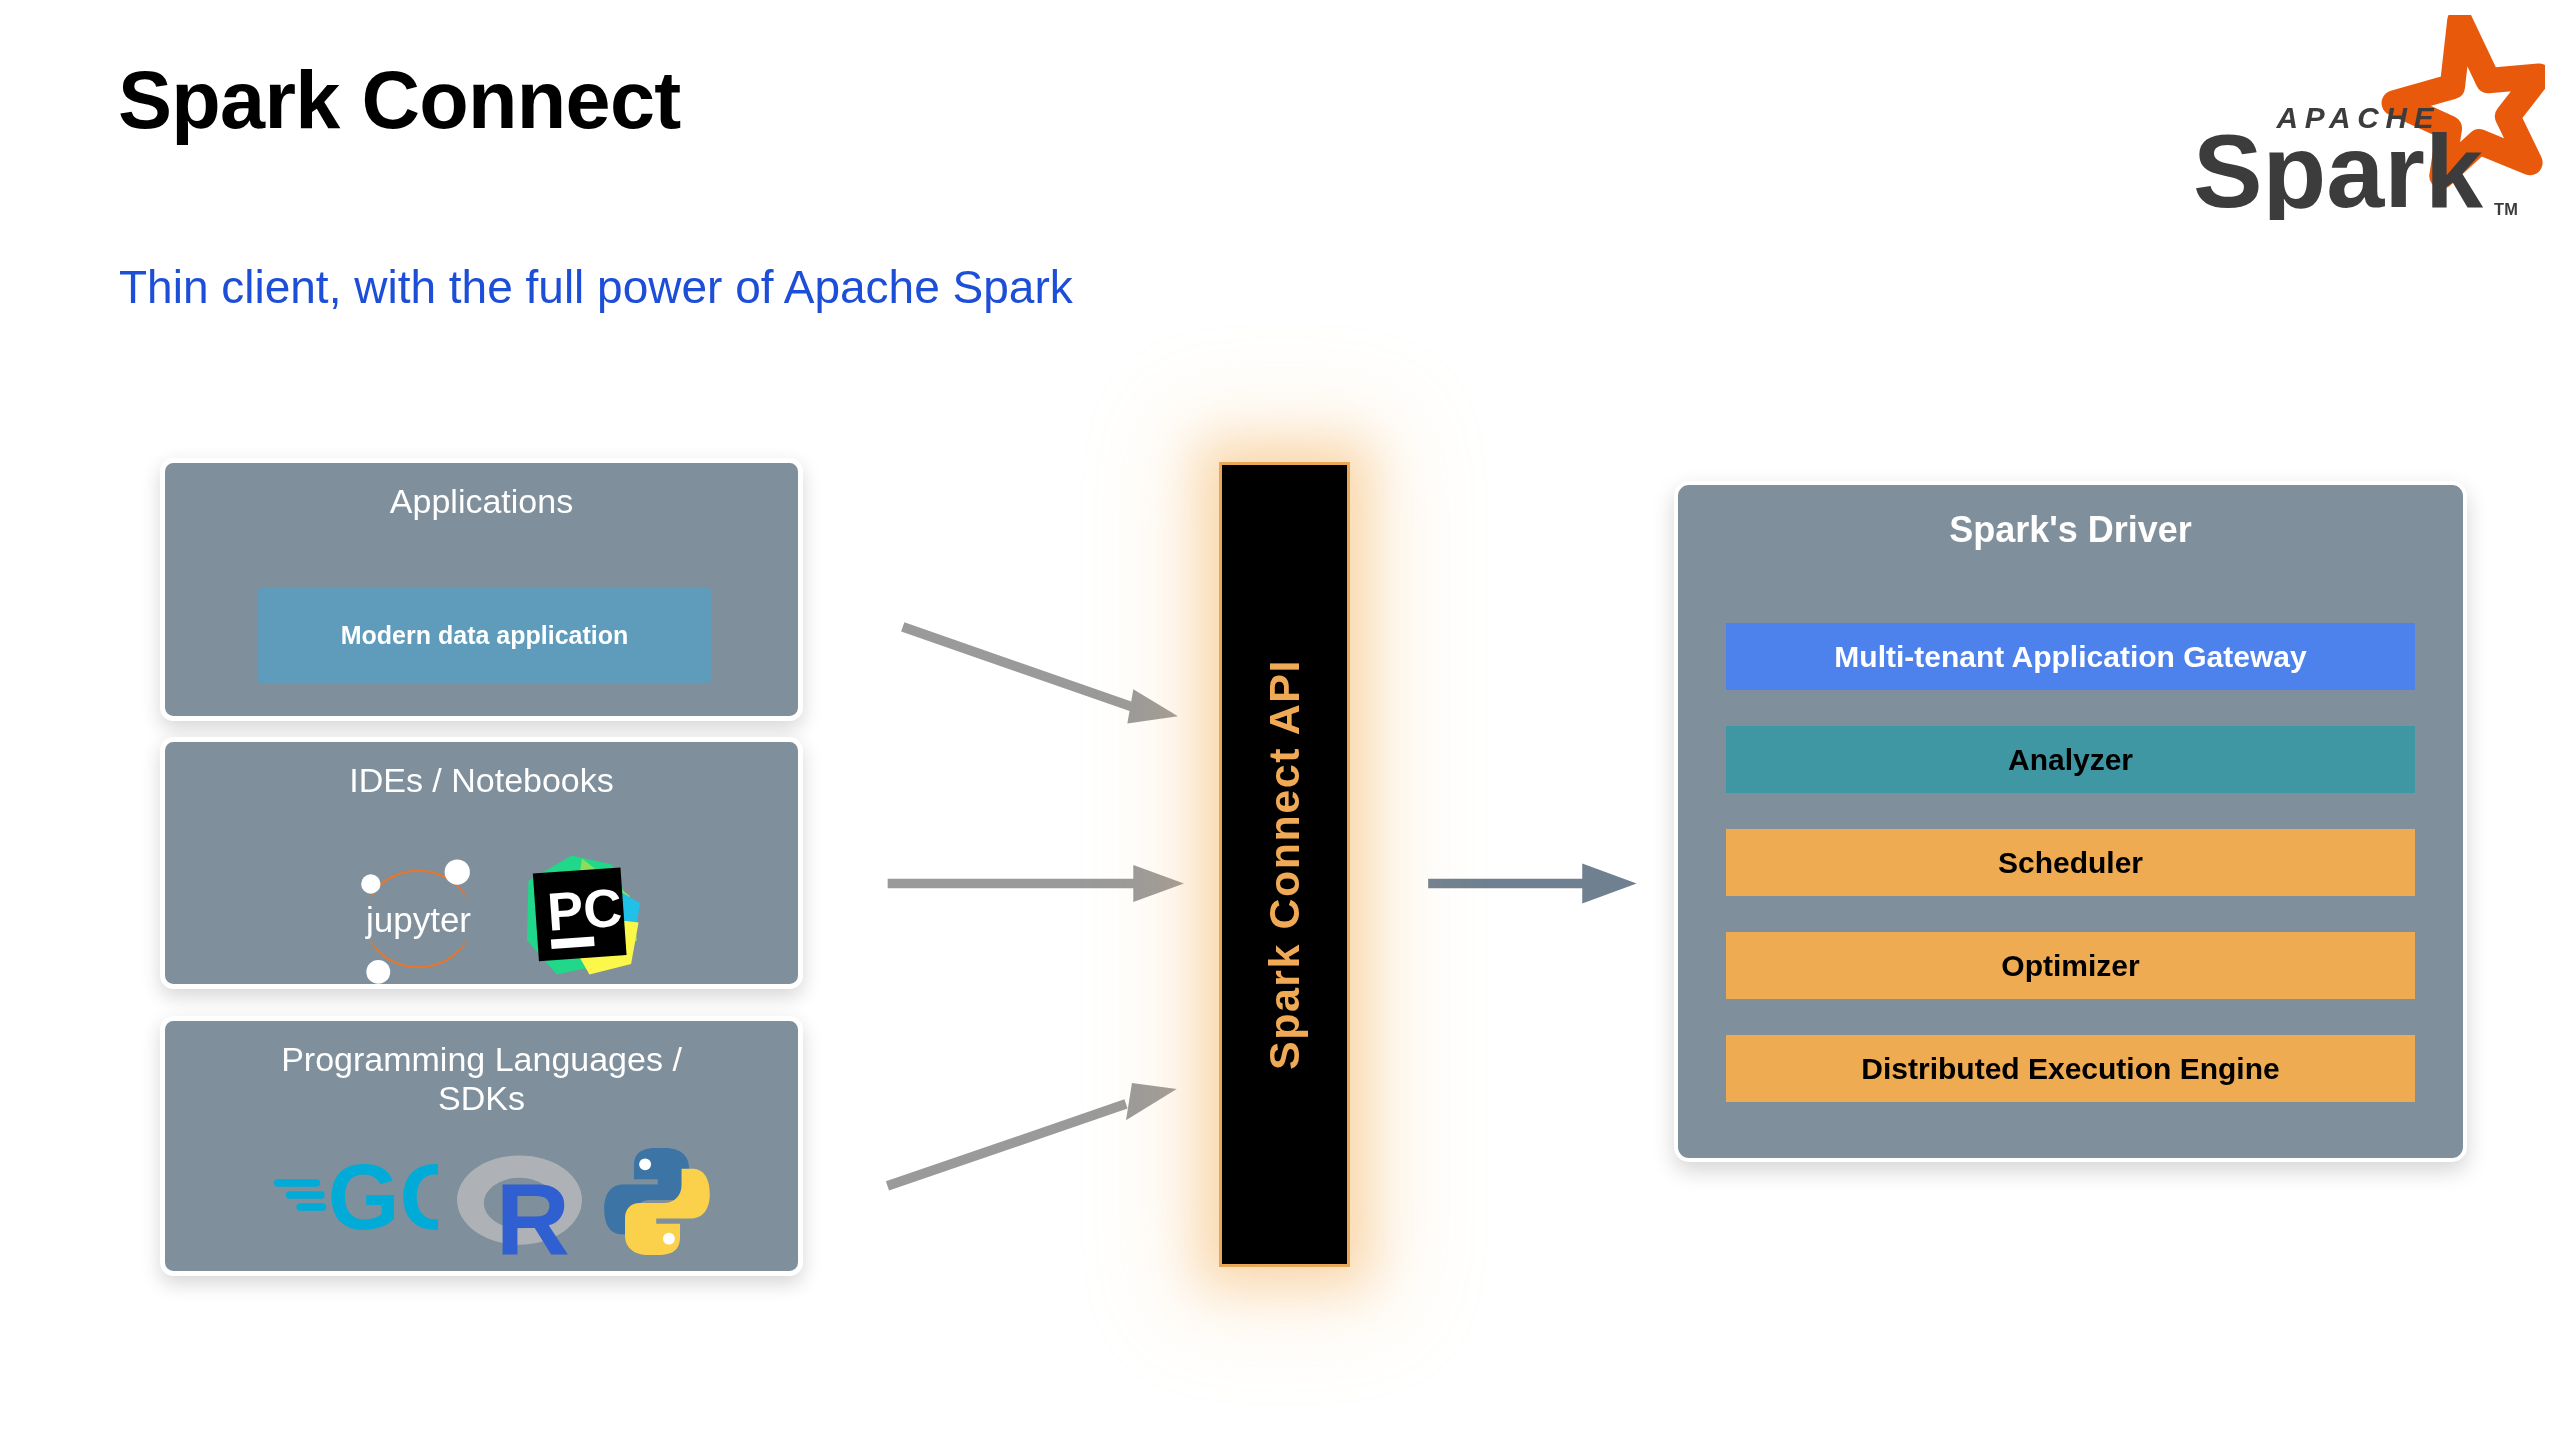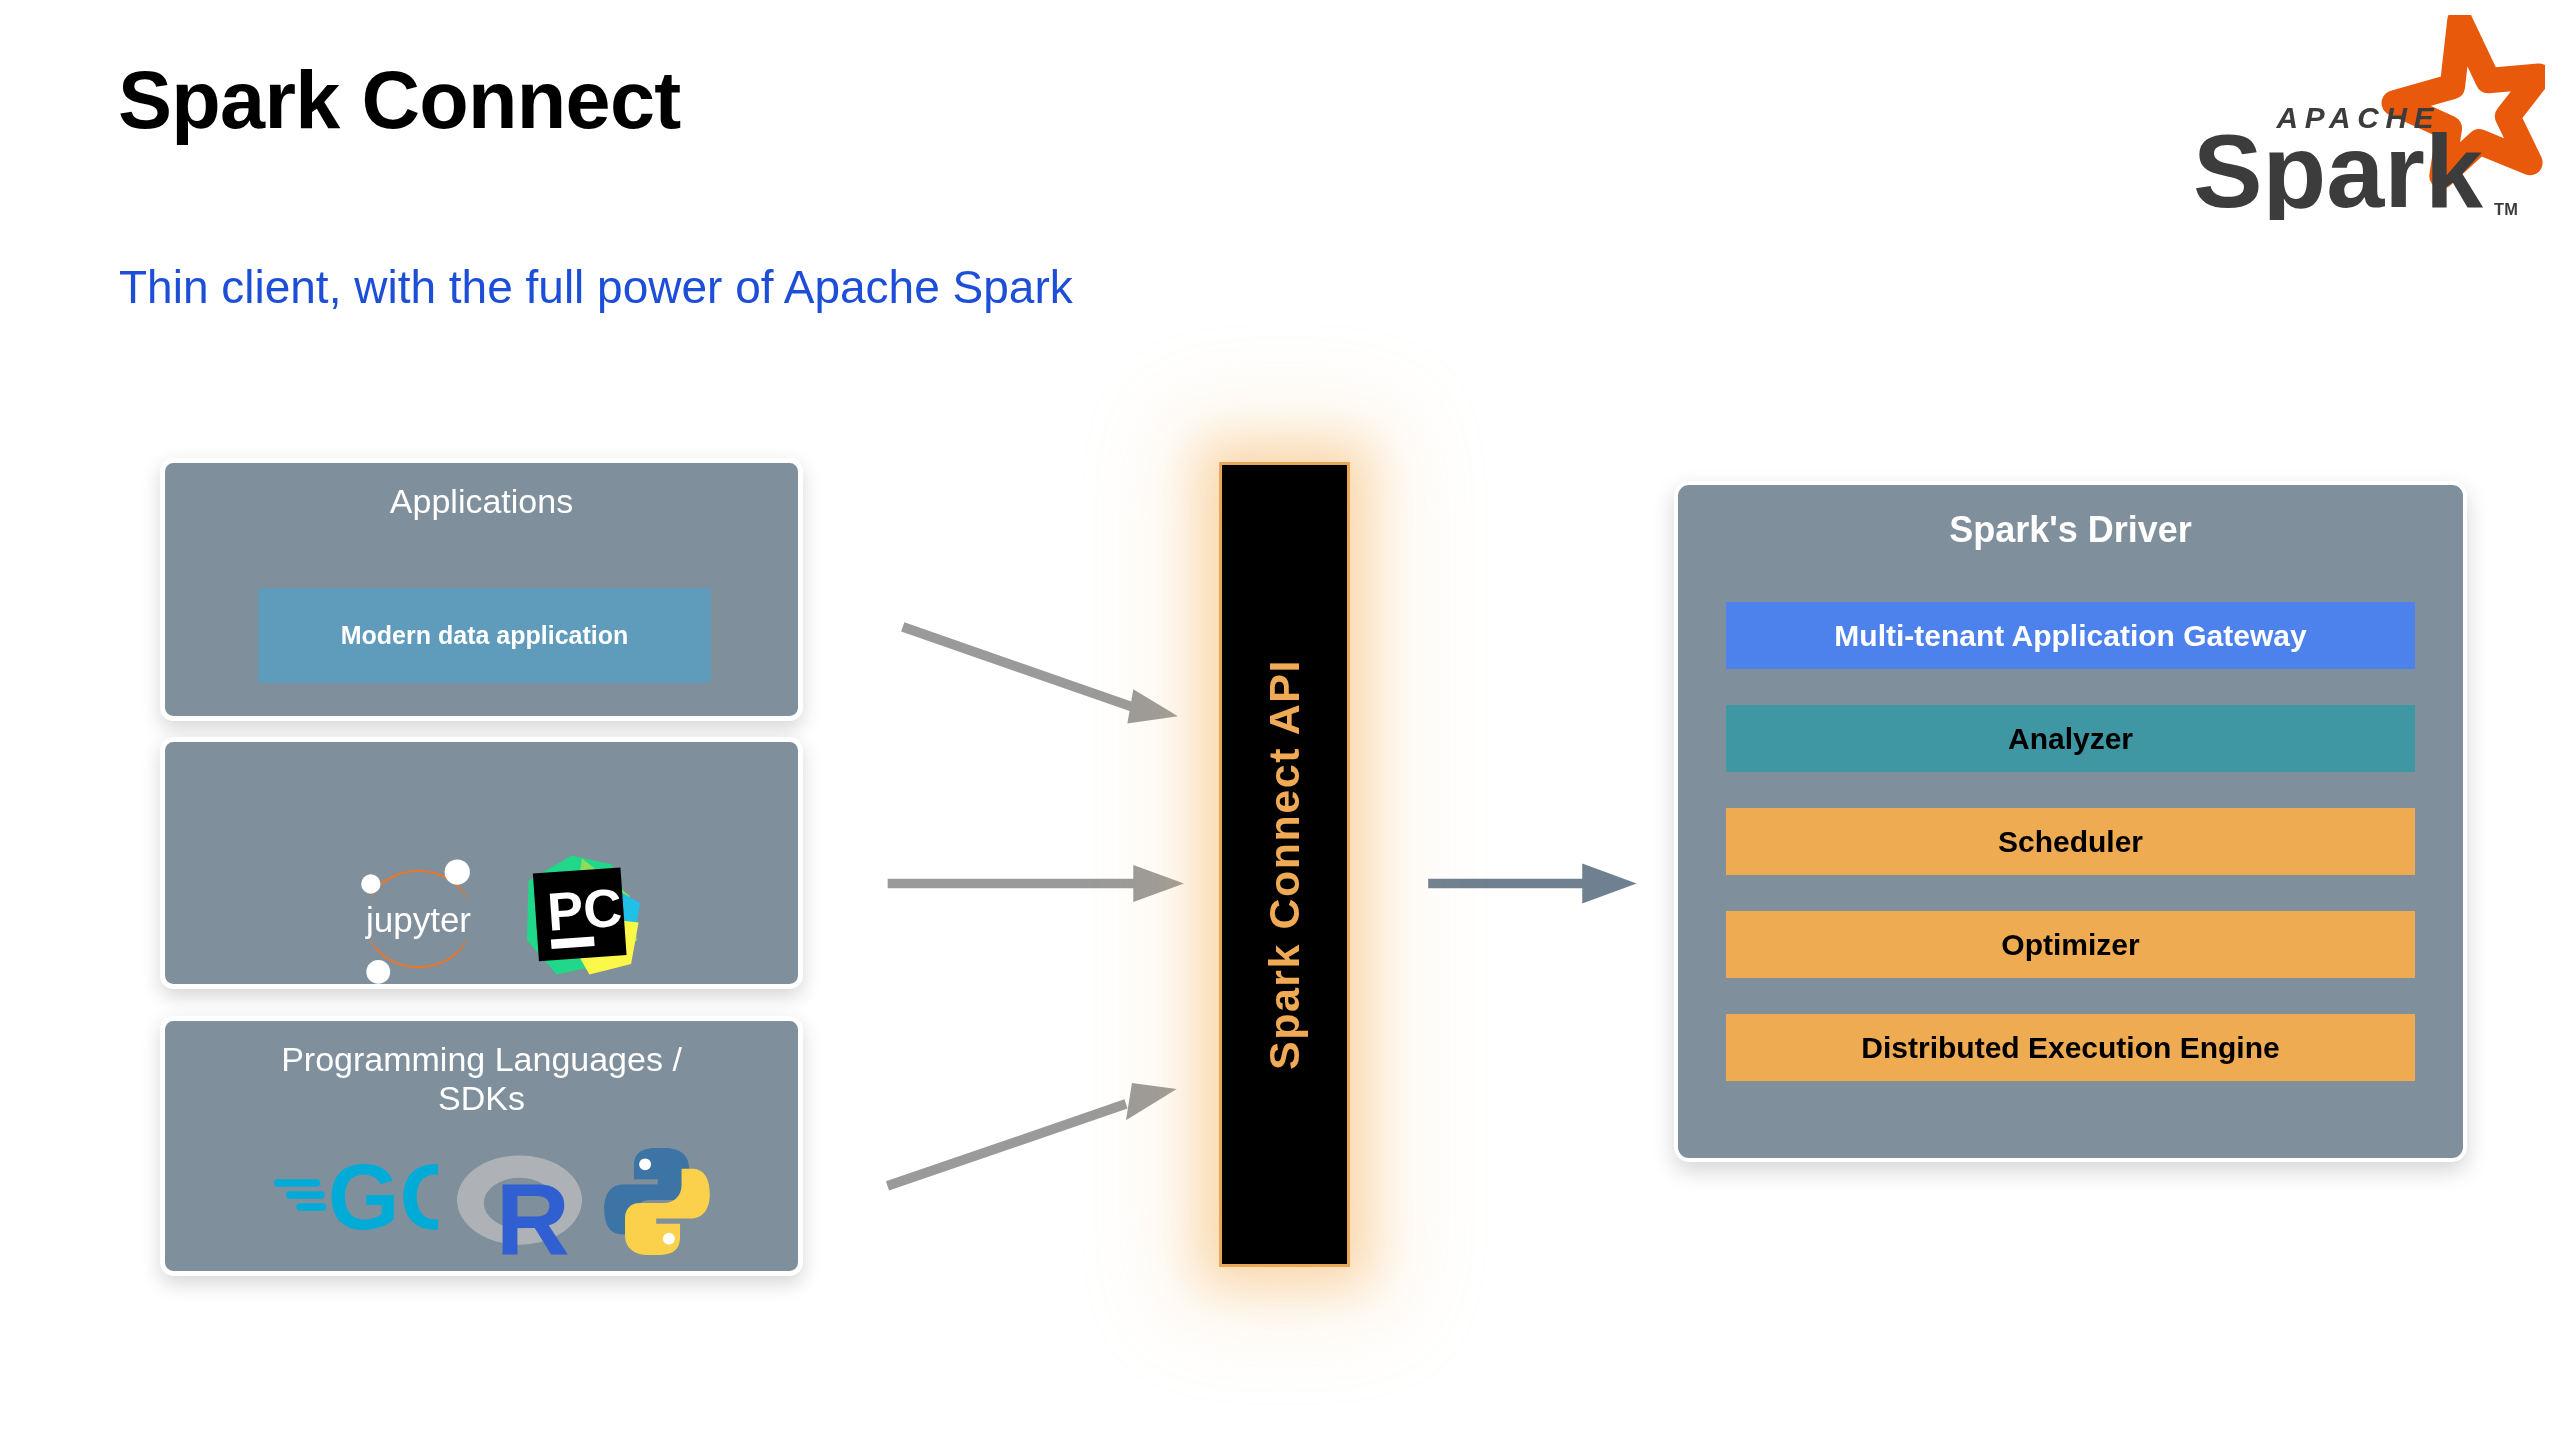--- a/index.html
+++ b/index.html
@@ -138,21 +138,21 @@
     color: #ffffff;
     font-size: 36px;
     font-weight: 700;
     text-align: center;
     margin-top: 24px;
   }
   #driver-rows {
     position: absolute;
     left: 48px;
     right: 48px;
-    top: 117px;
+    top: 138px;
   }
   .driver-row {
     height: 67px;
     margin-bottom: 36px;
     display: flex;
     align-items: center;
     justify-content: center;
     font-size: 30px;
     font-weight: 700;
   }
@@ -199,20 +199,21 @@
 </svg>
 
 <div class="client-box" id="box-applications">
   <div class="box-title">Applications</div>
   <div id="modern-data-pill">
     <span>Modern data application</span>
   </div>
 </div>
 
 <div class="client-box" id="box-ides">
+  <div class="box-title">IDEs / Notebooks</div>
   <div class="logo-row" id="ide-logo-row">
 
     <span>
       <svg width="149" height="133" viewBox="0 0 200 178" aria-hidden="true">
         <path d="M34 66 A68 54 0 0 1 166 66 A74 70 0 0 0 34 66 Z" fill="#e8762c"></path>
         <path d="M34 116 A68 54 0 0 0 166 116 A74 70 0 0 1 34 116 Z" fill="#e8762c"></path>
         <circle cx="36" cy="44" r="13" fill="#ffffff"></circle>
         <circle cx="152" cy="28" r="17" fill="#ffffff"></circle>
         <circle cx="46" cy="162" r="16" fill="#ffffff"></circle>
         <text x="100" y="108" text-anchor="middle" font-family="'Liberation Sans', sans-serif" font-size="47" fill="#ffffff">jupyter</text>

